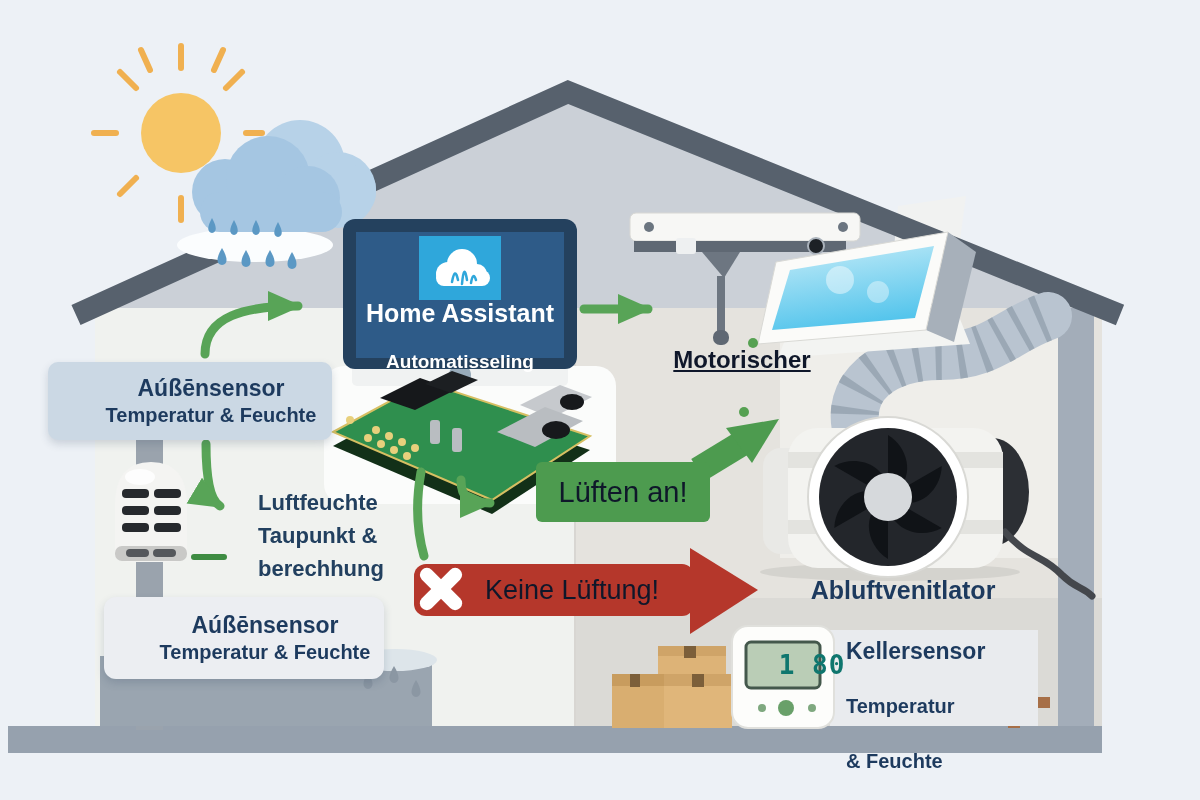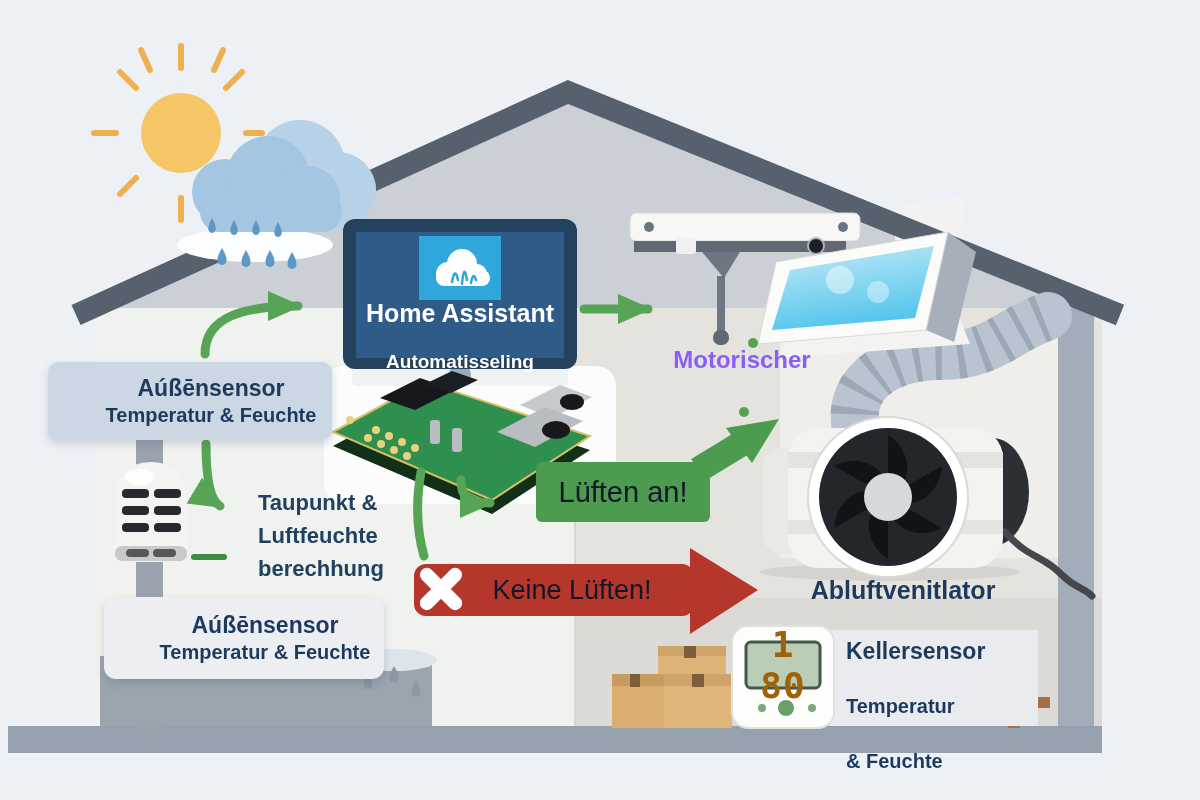--- a/index.html
+++ b/index.html
@@ -10,31 +10,31 @@
            align-items:center;justify-content:center;text-align:center;}
   .navy{color:#1d3a5e;padding-left:42px;}
   .lbl-box{background:#cbd8e4;border-radius:10px;
            box-shadow:0 4px 8px rgba(40,60,90,.18);}
   .lbl-box2{background:#eceef2;border-radius:12px;
             box-shadow:0 4px 8px rgba(40,60,90,.18);}
   .t-big{font-size:23px;font-weight:700;line-height:28px;}
   .t-sub{font-size:20px;font-weight:600;line-height:26px;}
   .taupunkt-lines{align-items:flex-start;text-align:left;
       font-size:22px;font-weight:700;line-height:33px;color:#22405f;}
-  .motor-lines{font-size:24px;font-weight:700;line-height:31px;color:#8b5cf6;}
+  .motor-lines{font-size:24px;font-weight:700;line-height:31px;color:#0f172a;text-decoration:underline;}
   .badge-text{color:#0f172a;font-weight:400;border-radius:22px;}
   .abluft{font-size:25px;font-weight:700;color:#1d3a5e;}
   .keller{align-items:flex-start;text-align:left;color:#1d3a5e;gap:28px;}
   .keller .l1{font-size:23px;font-weight:700;line-height:28px;}
   .keller .l2{font-size:20px;font-weight:600;line-height:27px;}
   .monitor-text{color:#fff;gap:22px;}
   .monitor-text .l1{font-size:25px;font-weight:700;line-height:29px;}
   .monitor-text .l2{font-size:19px;font-weight:700;line-height:24px;}
   .lcd{font-family:"DejaVu Sans Mono",monospace;font-weight:bold;
-       font-size:36px;color:#a16207;letter-spacing:1px;}
+       font-size:26px;color:#0f766e;letter-spacing:1px;padding-left:29px;}
 </style>
 </head>
 <body>
 
 <div class="stage">
 
 <svg width="1200" height="800" viewBox="0 0 1200 800">
   <defs>
     <marker id="gArrow" markerUnits="userSpaceOnUse" markerWidth="36" markerHeight="32" refX="30" refY="15" orient="auto">
       <path d="M0,0 L34,15 L0,30 Z" fill="#58a457"></path>
@@ -275,35 +275,35 @@
   <span class="t-big">Aúßēnsensor</span>
   <span class="t-sub">Temperatur &amp; Feuchte</span>
 </div>
 
 <div class="overlay lbl-box2 navy" style="left:104px;top:597px;width:238px;height:82px;">
   <span class="t-big">Aúßēnsensor</span>
   <span class="t-sub">Temperatur &amp; Feuchte</span>
 </div>
 
 <div class="overlay taupunkt-lines" style="left:258px;top:486px;width:170px;">
+  <span>Luftfeuchte</span>
   <span>Taupunkt &amp;</span>
-  <span>Luftfeuchte</span>
   <span>berechhung</span>
 </div>
 
 <div class="overlay motor-lines" style="left:622px;top:344px;width:240px;">
   <span>Motorischer</span>
 </div>
 
 <div class="overlay badge-text" style="left:536px;top:462px;width:174px;height:60px;font-size:29px;">
   <span>Lüften an!</span>
 </div>
 
 <div class="overlay badge-text" style="left:452px;top:564px;width:240px;height:52px;font-size:27px;">
-  <span>Keine Lüften!</span>
+  <span>Keine Lüftung!</span>
 </div>
 
 <div class="overlay abluft" style="left:788px;top:576px;width:230px;">
   <span>Abluftvenitlator</span>
 </div>
 
 <div class="overlay keller" style="left:846px;top:637px;width:190px;">
   <span class="l1">Kellersensor</span>
   <span class="l2">Temperatur</span>
   <span class="l2">&amp; Feuchte</span>

